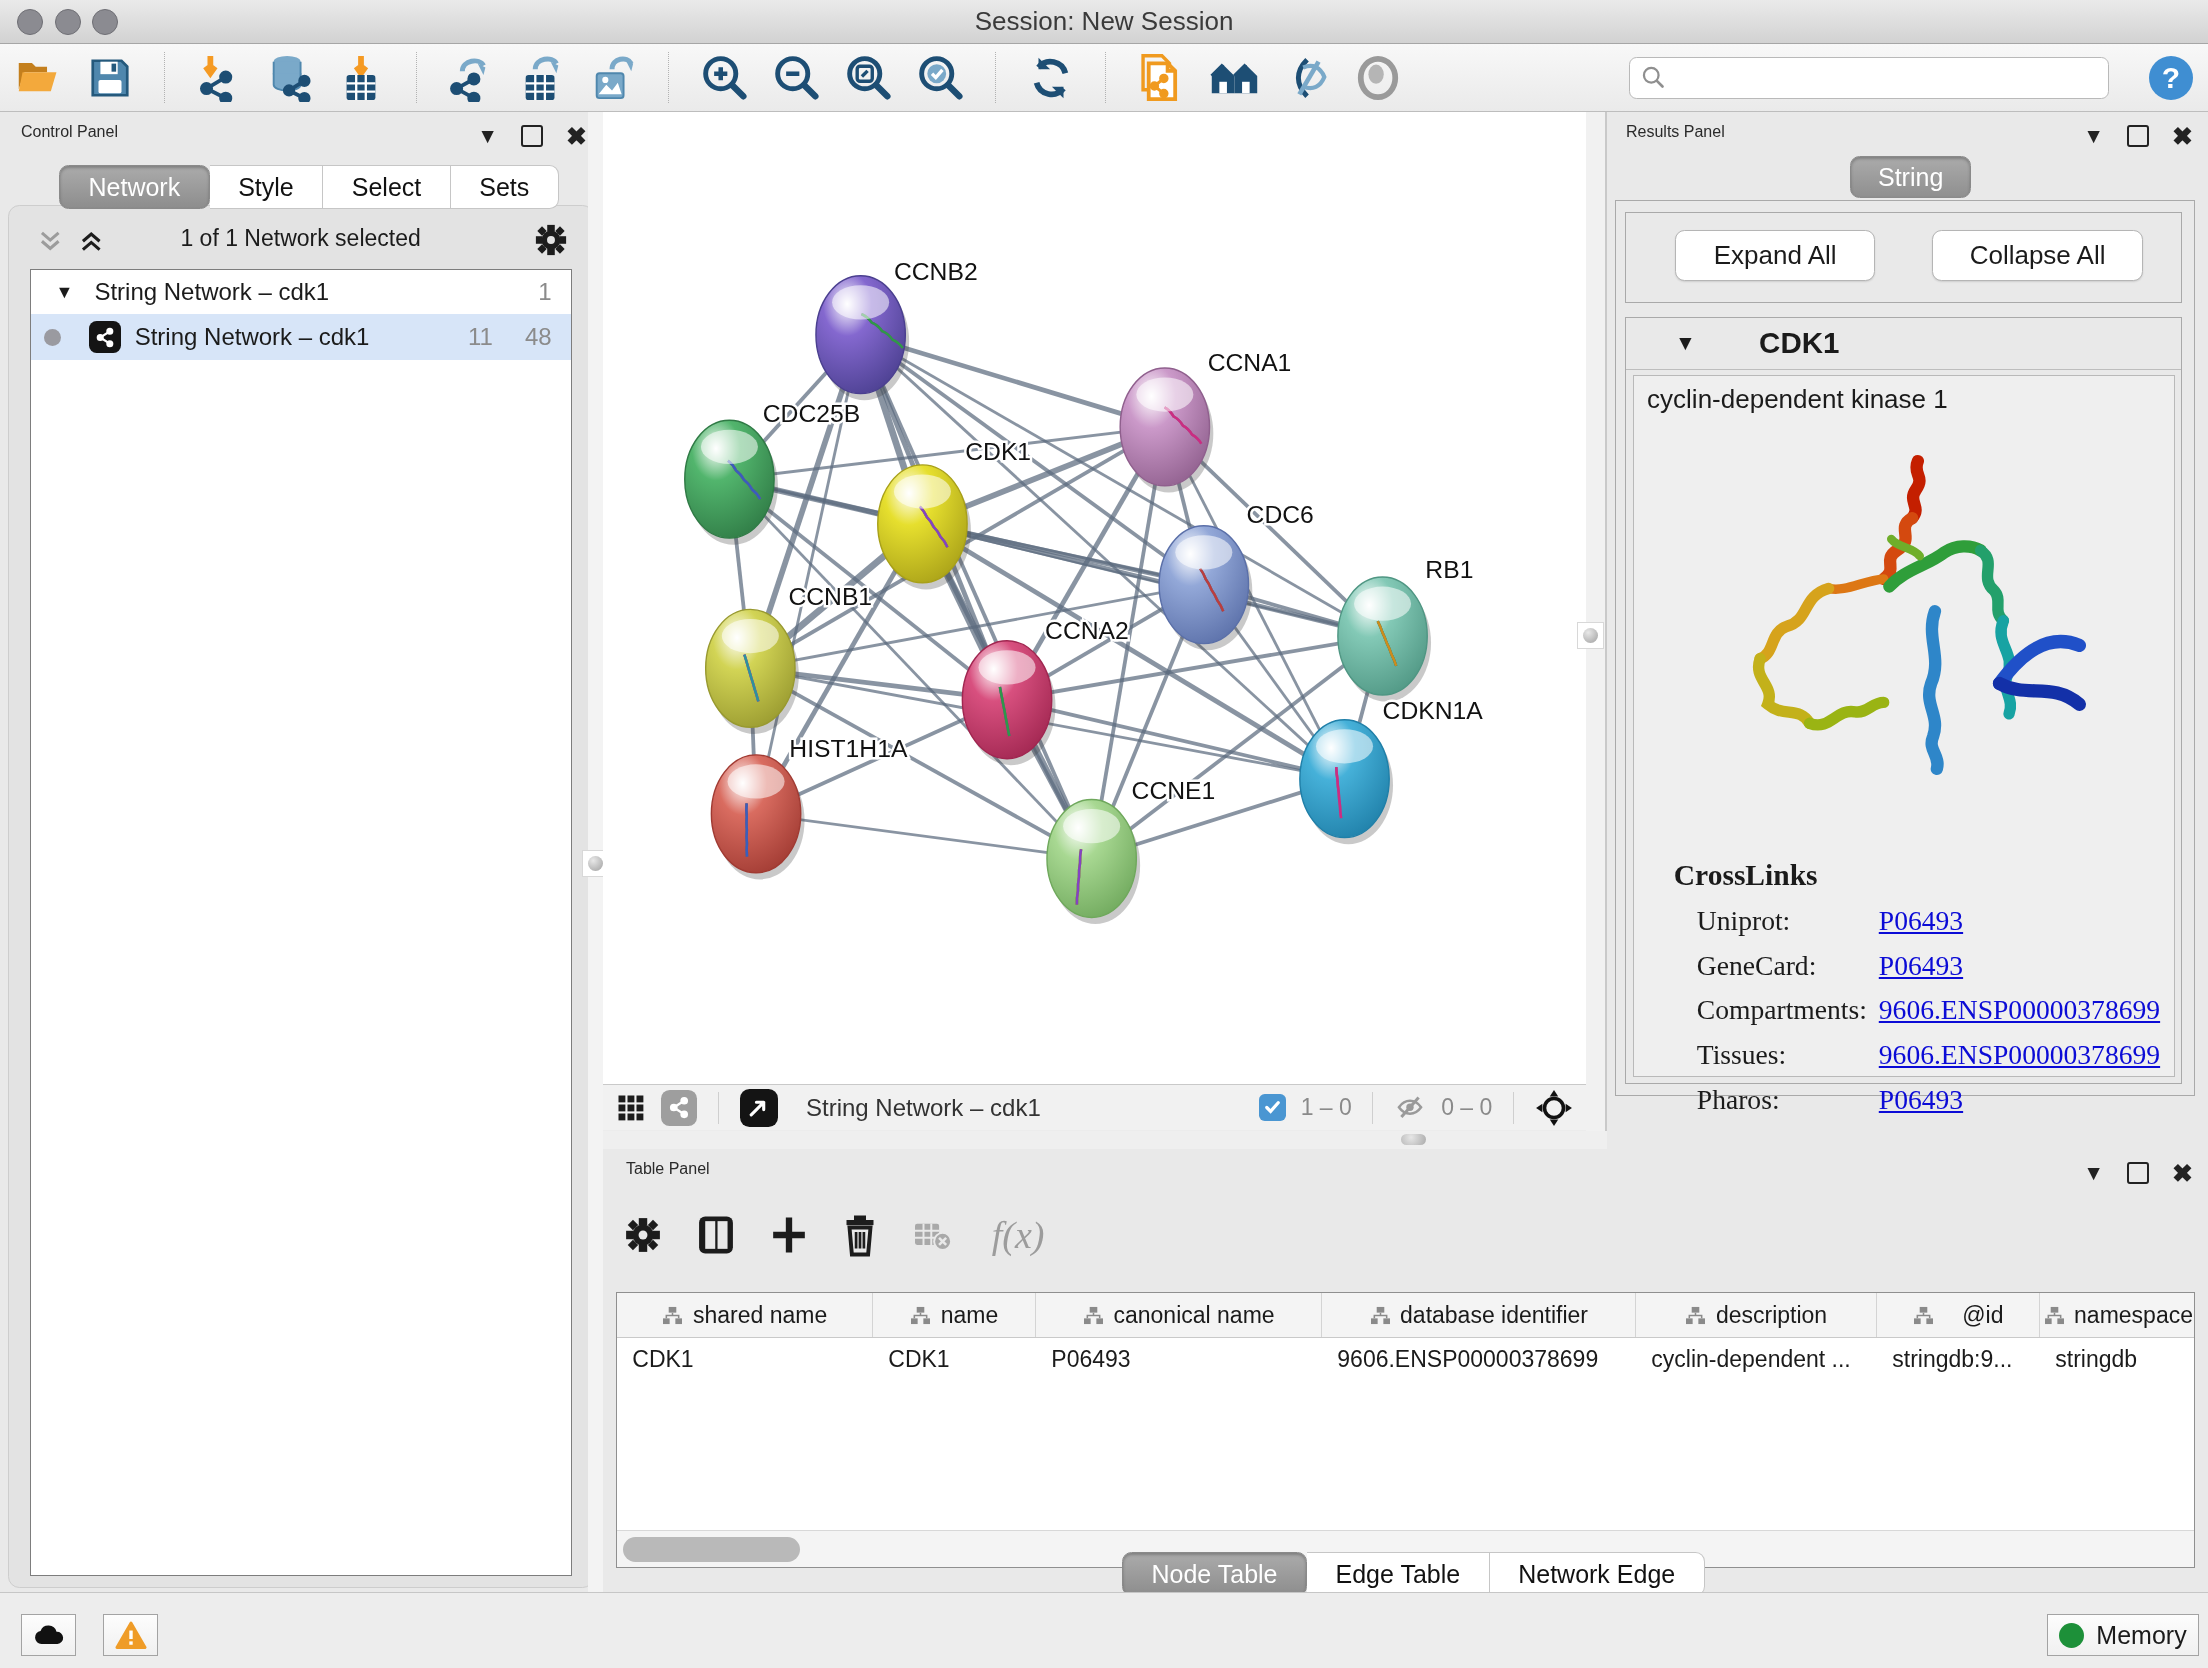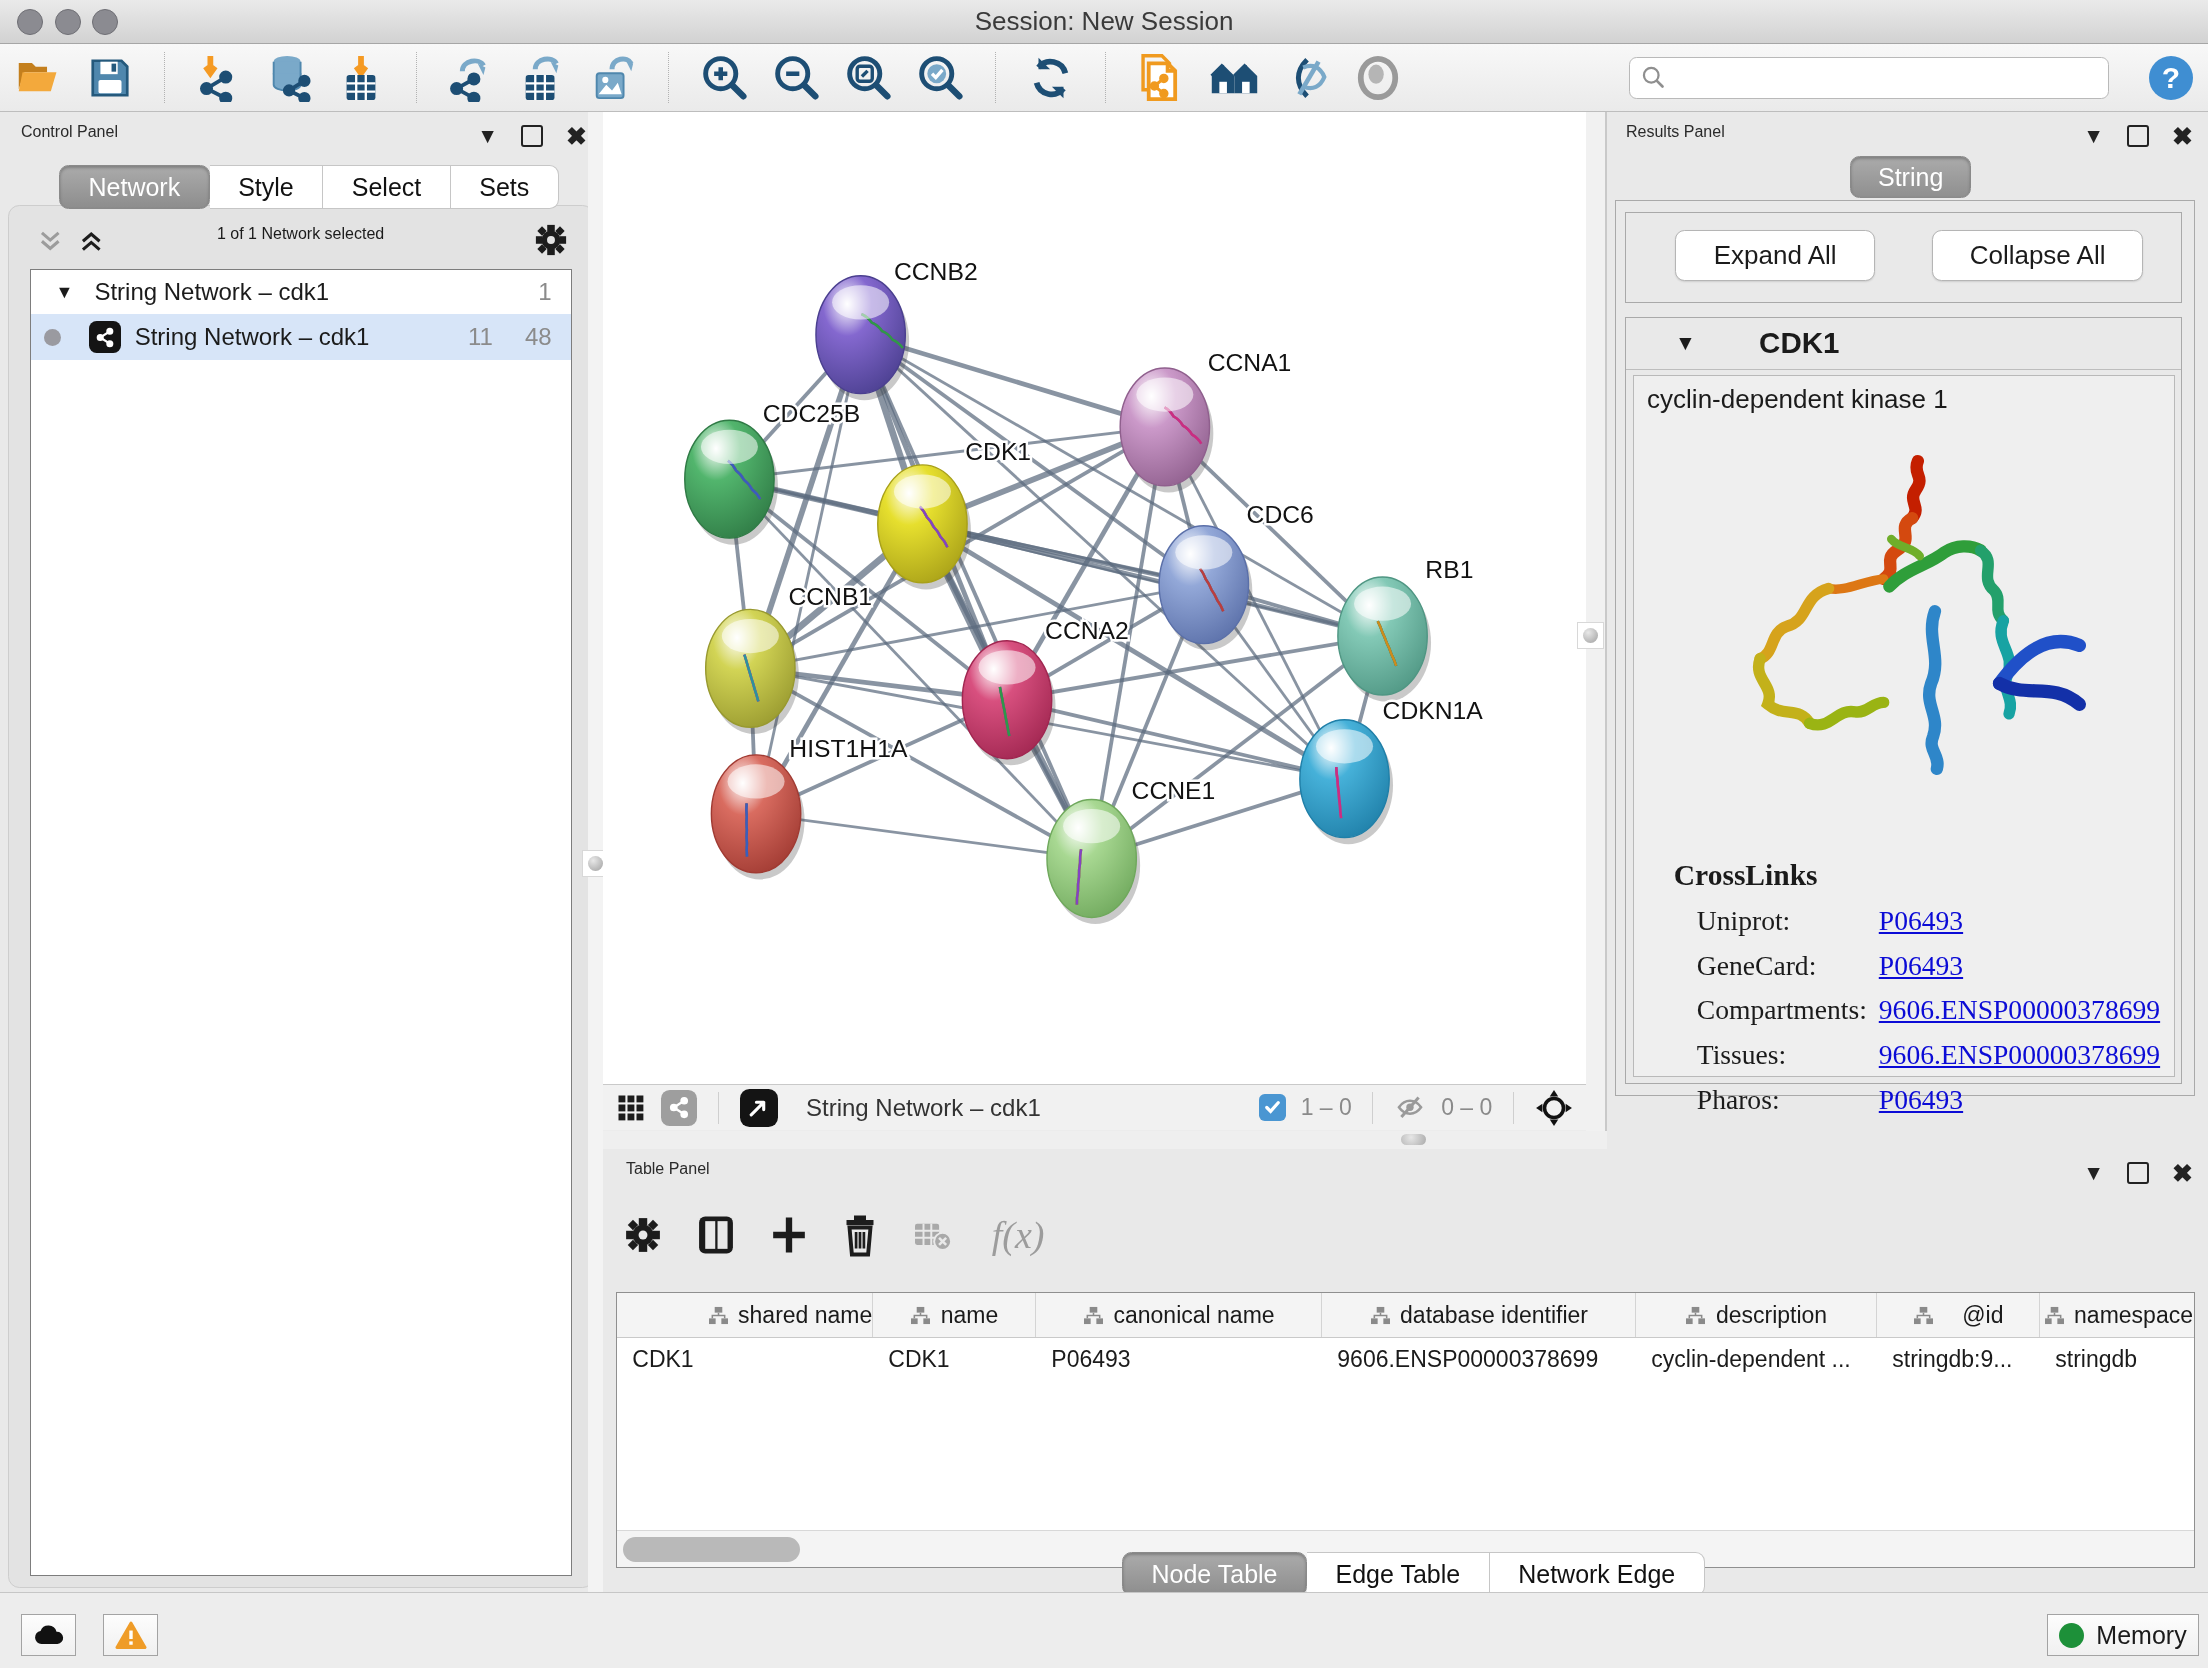--- a/index.html
+++ b/index.html
@@ -43,21 +43,21 @@
   .seg .tab.active{background:linear-gradient(#ababab,#8d8d8d);color:#fff;border-color:#8a8a8a;
     border-radius:9.5px;box-shadow:inset 0 1.9px 2.9px rgba(0,0,0,.25);}
 
   
   #control-panel{left:0;top:112px;width:603px;height:1480px;background:#e9e9e9;
     border-right:1px solid #c0c0c0;box-sizing:border-box;}
   #cp-tabs{position:absolute;left:59px;top:53px;z-index:2;}
   #cp-inner{position:absolute;left:7.6px;top:93px;width:584px;height:1381px;
     background:#e3e3e3;border:1px solid #cdcdcd;border-radius:11.4px;}
   #cp-selrow{position:absolute;left:0px;top:13.3px;width:100%;height:42px;}
-  #cp-seltext{position:absolute;left:0;top:5.7px;width:100%;text-align:center;font-size:16px;}
+  #cp-seltext{position:absolute;left:0;top:5.7px;width:100%;text-align:center;font-size:23px;}
   #cp-tree{position:absolute;left:21px;top:63px;width:542px;height:1307px;background:#fff;
     border:1.4px solid #7d7d7d;box-sizing:border-box;}
   .tree-row{position:relative;height:44px;display:flex;align-items:center;font-size:24px;}
   .tree-row.selected{background:#d7e5f8;height:46px;}
   .count{color:#8b8b8b;}
 
   
   #net-canvas{left:603px;top:112px;width:983px;height:972px;background:#fff;text-align:center;}
   #split-left{left:588px;top:112px;width:15px;height:1480px;background:#f3f3f3;}
   .split-handle{position:absolute;width:25px;height:25px;background:#fff;border:1px solid #d8d8d8;
@@ -774,21 +774,21 @@
             <rect x="2" y="4" width="17" height="15" rx="1.5" fill="#a9a9a9"></rect>
             <path d="M2 9h17M2 14h17M8 4v15M13.5 4v15" stroke="#e9e9e9" stroke-width="1.4"></path>
             <circle cx="21.5" cy="16.5" r="6" fill="#a9a9a9" stroke="#e9e9e9" stroke-width="1.4"></circle>
             <path d="M19 14l5 5M24 14l-5 5" stroke="#e9e9e9" stroke-width="1.8"></path>
           </svg>
       </span>
       <span id="fx-label">f(x)</span>
     </div>
     <div id="tp-table">
       <div id="tp-header">
-          <div class="th" style="width: 256px; justify-content: flex-end;">
+          <div class="th" style="width: 256px;">
             <svg width="21" height="19" viewBox="0 0 22 20">
               <rect x="7" y="1" width="8" height="6" fill="#8a8a8a"></rect>
               <rect x="1" y="13" width="7" height="6" fill="#8a8a8a"></rect>
               <rect x="14" y="13" width="7" height="6" fill="#8a8a8a"></rect>
               <path d="M11 7v3M4.5 13v-3h13v3" stroke="#8a8a8a" stroke-width="1.6" fill="none"></path>
             </svg>
             <span>shared name</span>
           </div>
           <div class="th" style="width: 163px;">
             <svg width="21" height="19" viewBox="0 0 22 20">

